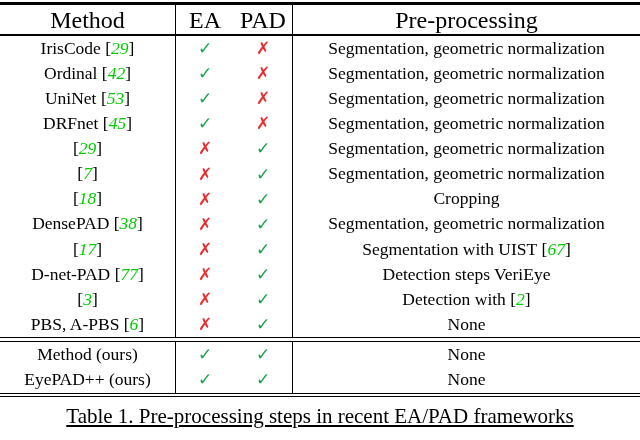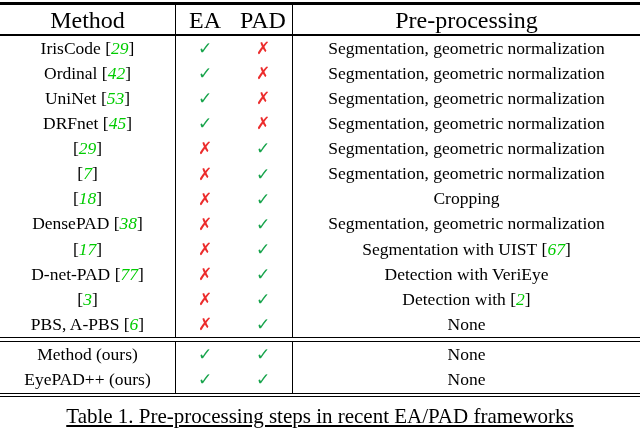--- a/index.html
+++ b/index.html
@@ -258,21 +258,21 @@
             <span class="cite-num">77</span>
             <span>]</span>
           </div>
           <div class="cell col-ea">
             <span class="mark cross">✗</span>
           </div>
           <div class="cell col-pad">
             <span class="mark check">✓</span>
           </div>
           <div class="cell col-pre">
-            <span>Detection with VeriEye</span>
+            <span>Detection steps VeriEye</span>
           </div>
         </div>
         <div class="grid-row body-row">
           <div class="cell col-method">
             <span>[</span>
             <span class="cite-num">3</span>
             <span>]</span>
           </div>
           <div class="cell col-ea">
             <span class="mark cross">✗</span>

